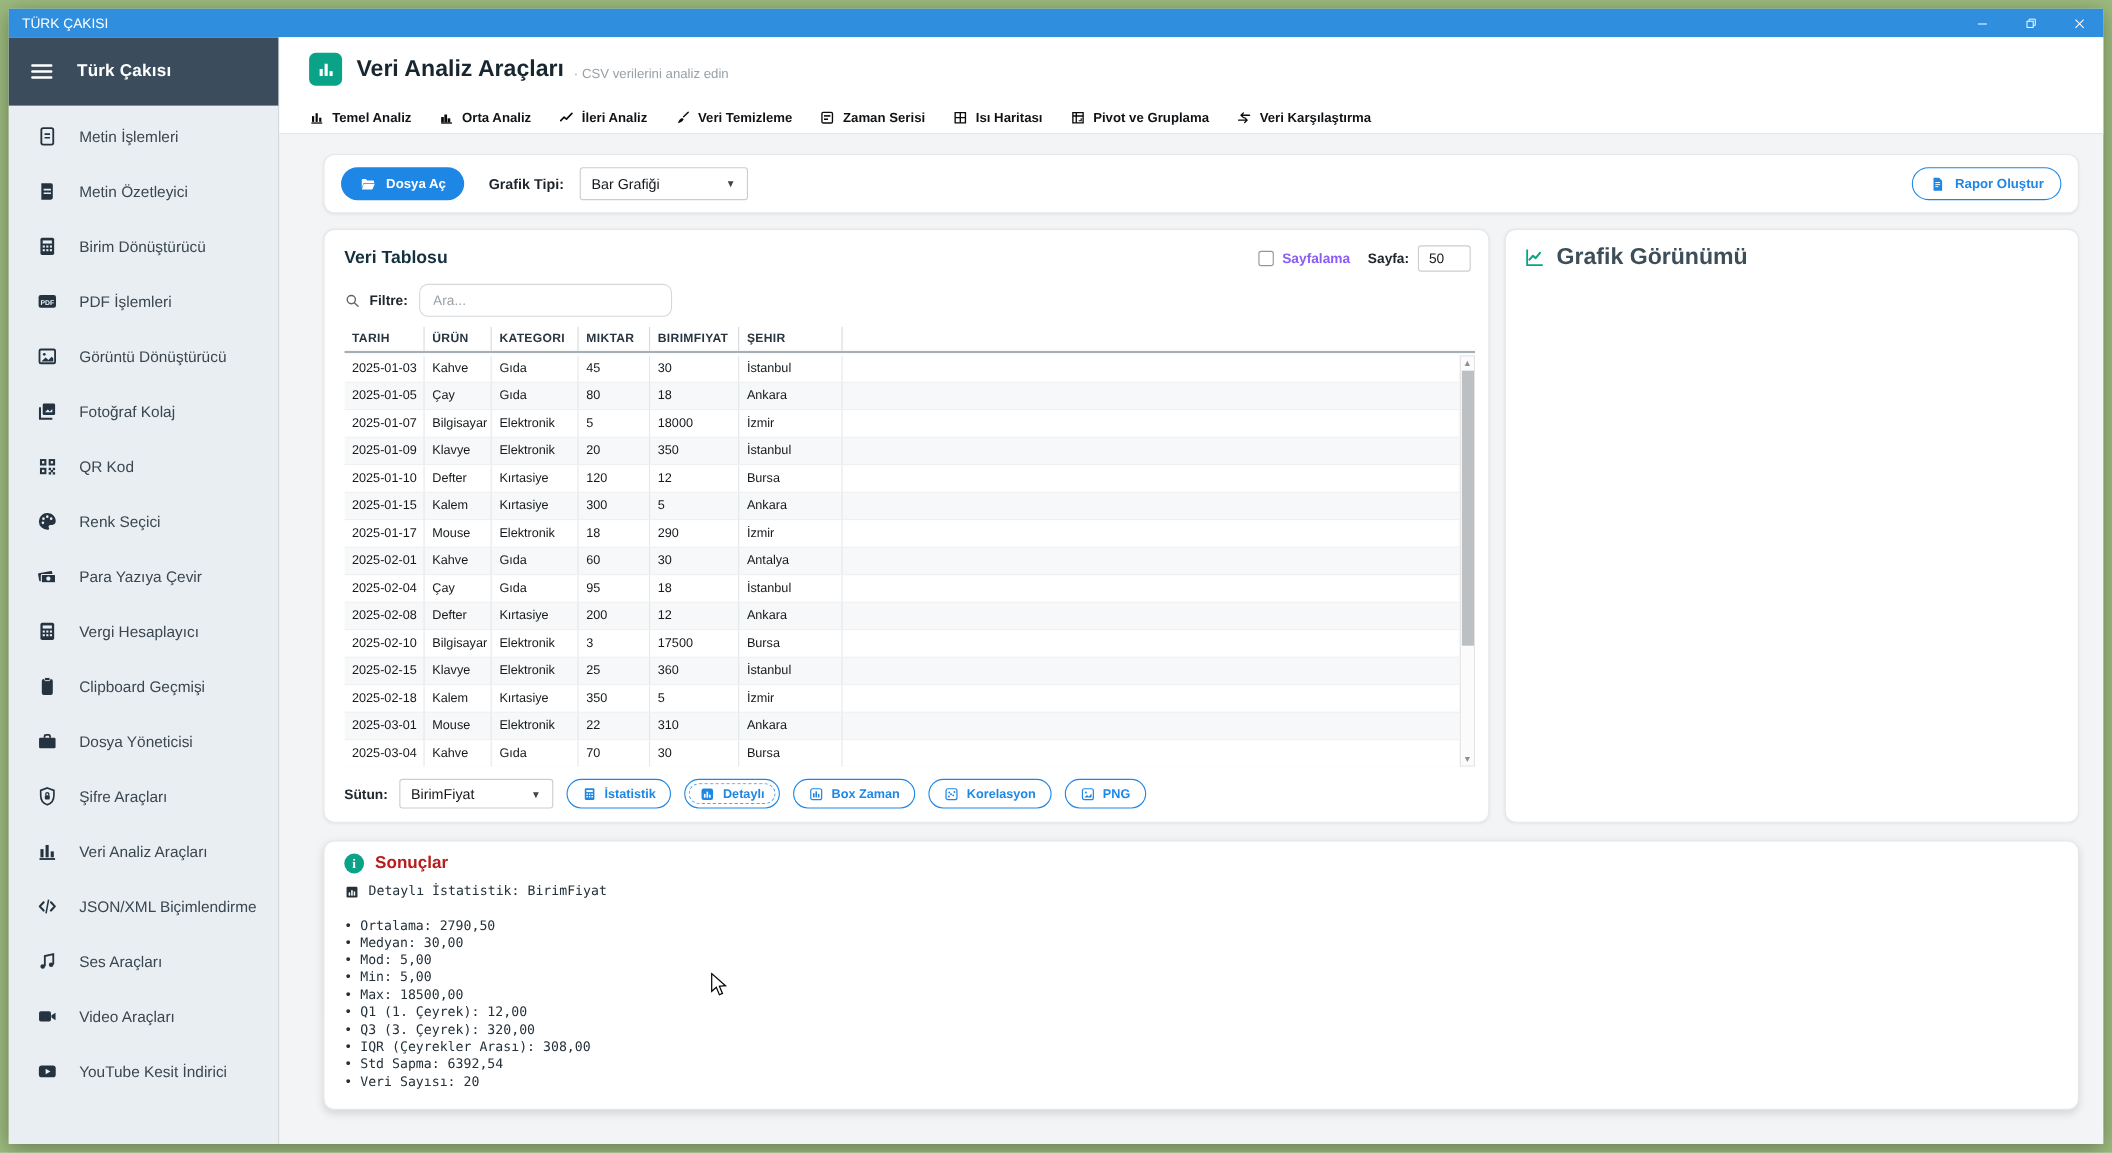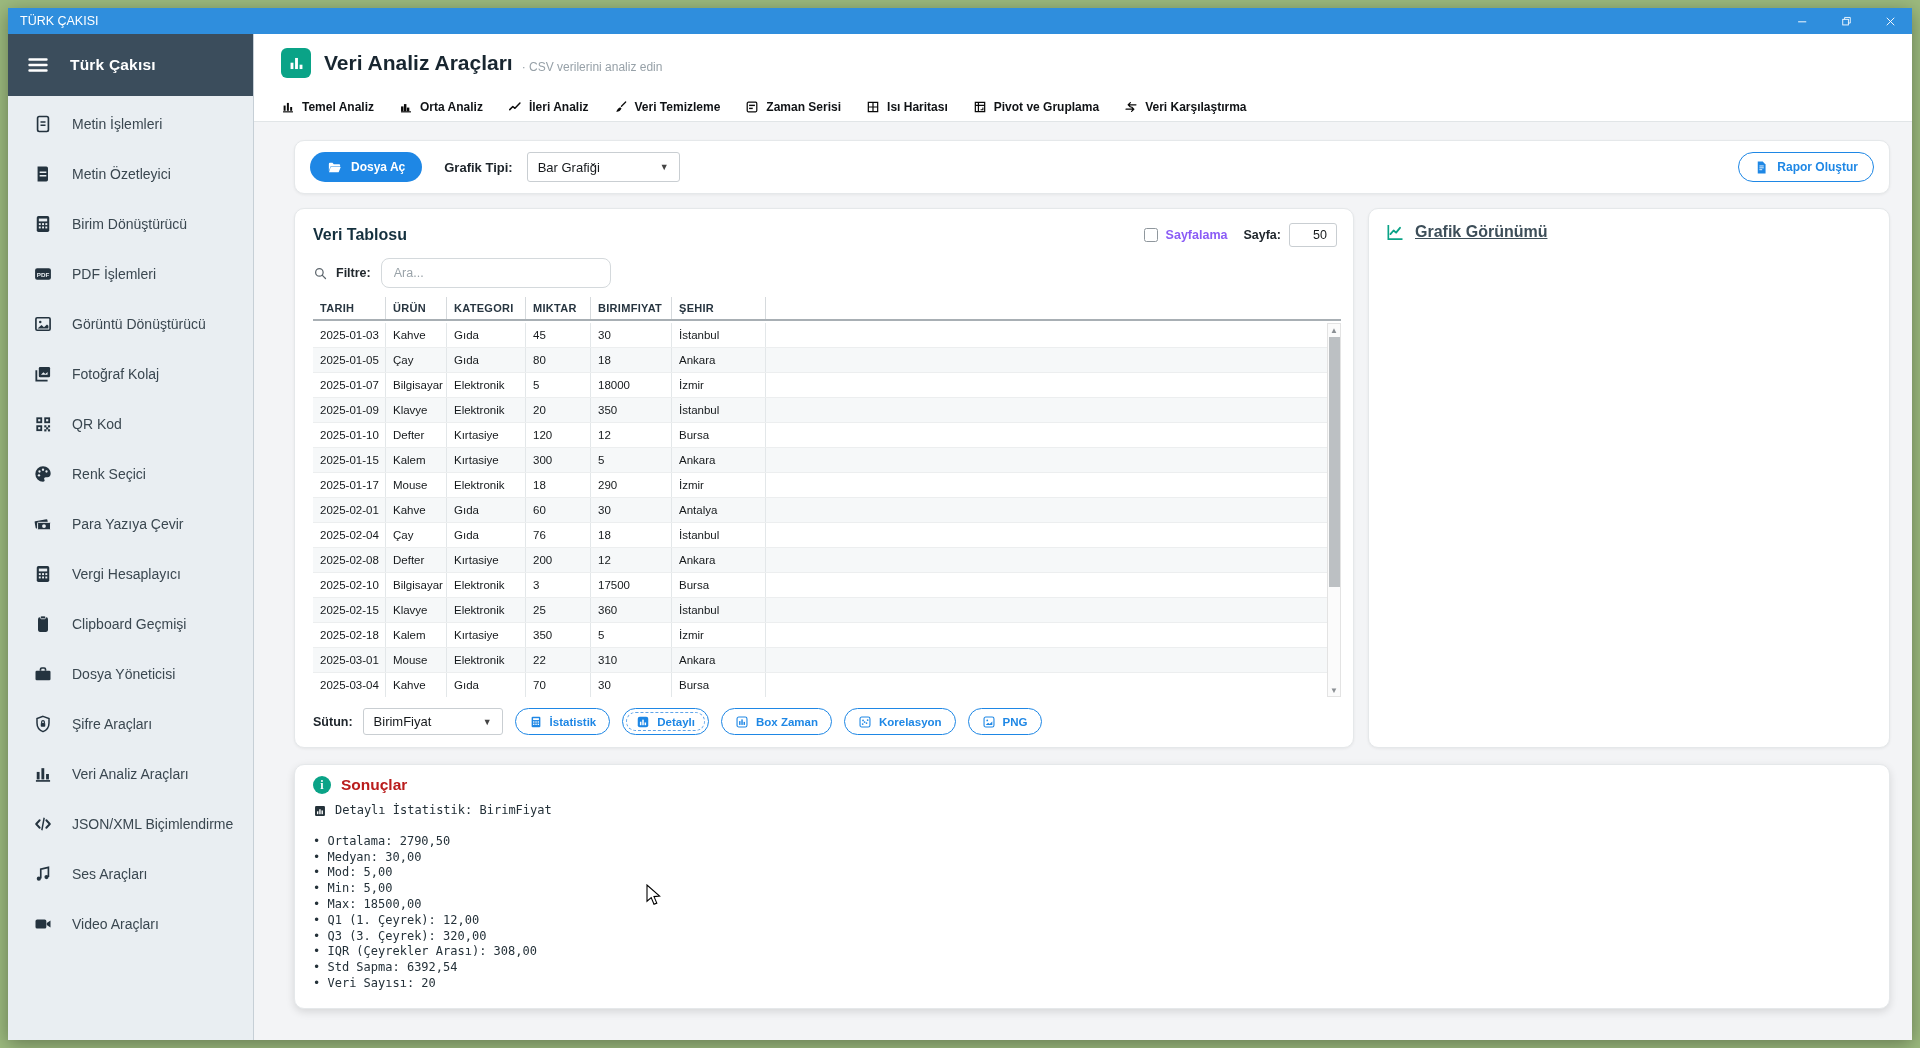--- a/index.html
+++ b/index.html
@@ -66,21 +66,21 @@
   
   .middle-row { display:flex; gap:14px; margin-top:14px; height:540px; }
   .table-card { width:1060px; flex:none; display:flex; flex-direction:column; padding:12px 0 12px 0; }
   .tc-head { display:flex; align-items:center; padding:2px 16px 0 18px; }
   .panel-title { font-size:16px; font-weight:700; color:#14303e; }
   .tc-spacer { flex:1; }
   .chk { width:14px; height:14px; border:1px solid #8f979d; border-radius:2.5px; background:#fff; appearance:none; }
   .chk-label { font-size:12.5px; font-weight:600; color:#8b5cf6; margin-left:8px; }
   .page-label { font-size:12.5px; font-weight:600; color:#20272d; margin-left:16px; }
   .page-input { width:48px; height:24px; border:1px solid #c9ced2; border-radius:3px; font-family:inherit;
-                font-size:12.5px; color:#16191c; padding:0 0 0 23px; margin-left:8px; }
+                font-size:12.5px; color:#16191c; padding:0 0 0 9px; margin-left:8px; }
   .tc-filter { display:flex; align-items:center; padding:11px 16px 9px 18px; }
   .tc-filter .icn { width:15px; height:15px; color:#5d666d; }
   .filter-label { font-size:12.5px; font-weight:600; color:#20272d; margin-left:8px; }
   .filter-input { width:230px; height:30px; border:1px solid #d4d9dc; border-radius:8px; margin-left:10px;
                   font-family:inherit; font-size:12.5px; color:#16191c; padding:0 12px; }
   .filter-input::placeholder { color:#9aa3a9; }
 
   .table-zone { position:relative; margin:0 12px 0 18px; flex:1; min-height:0; overflow:hidden; }
   .thead { display:flex; height:24px; border-bottom:2px solid #a8afb4; }
   .th { font-size:11px; font-weight:700; color:#273540; letter-spacing:.3px; display:flex; align-items:center;
@@ -102,21 +102,21 @@
 
   .tc-actions { display:flex; align-items:center; padding:11px 16px 0 18px; gap:12px; }
   .sel-column { width:140px; height:27px; margin-left:-2px; }
   .btn-small { height:27px; border-radius:14px; font-size:11.5px; padding:0 13px; gap:7px; position:relative; }
   .btn-small .icn { width:14px; height:14px; }
   .btn-small.focused { outline:1px dashed #5ea4ea; outline-offset:-5px; }
 
   .chart-card { flex:1; padding:13px 16px; }
   .chart-head { display:flex; align-items:center; gap:10px; }
   .chart-head .icn { width:20px; height:20px; color:#0aa387; }
-  .chart-title { font-size:16px; font-weight:700; color:#3d4e59;text-decoration:underline; }
+  .chart-title { font-size:21px; font-weight:700; color:#3d4e59; }
 
   
   .results-card { margin-top:16px; height:245px; padding:11px 18px; box-shadow:0 3px 8px rgba(0,0,0,.12); }
   .res-head { display:flex; align-items:center; }
   .info-circle { width:18px; height:18px; border-radius:50%; background:#0aa387; color:#fff; font-size:12px;
                  font-weight:700; display:flex; align-items:center; justify-content:center; font-family:"Liberation Serif", serif; }
   .res-title { font-size:15.5px; font-weight:700; color:#b91c1c; margin-left:10px; }
   .res-body { margin-top:9px; font-family:"DejaVu Sans Mono", monospace; font-size:12px; line-height:15.8px; color:#243139; }
   .res-heading { display:flex; align-items:center; gap:8px; margin-bottom:15px; }
   .res-heading .icn { width:14px; height:14px; color:#243139; }
@@ -355,20 +355,29 @@
             <span>Ses Araçları</span>
           </div>
           <div class="sb-item">
             <span class="icn">
               <svg viewBox="0 0 24 24">
                 <rect x="3" y="6.5" width="13" height="11" rx="2" fill="currentColor"></rect>
                 <path d="M16.5 10.7l4.5-2.8v8.2l-4.5-2.8z" fill="currentColor"></path>
               </svg>
             </span>
             <span>Video Araçları</span>
+          </div>
+          <div class="sb-item">
+            <span class="icn">
+              <svg viewBox="0 0 24 24">
+                <rect x="2.8" y="5.5" width="18.4" height="13" rx="3.2" fill="currentColor"></rect>
+                <path d="M10.2 9l5.2 3-5.2 3z" fill="#e9eef2"></path>
+              </svg>
+            </span>
+            <span>YouTube Kesit İndirici</span>
           </div>
         </div>
     </div>
 
     <div class="main">
 
       <div class="main-header">
         <span class="app-badge">
           <span class="icn">
             <svg viewBox="0 0 24 24">
@@ -598,21 +607,21 @@
                     <span class="td" style="width: 79px;">Gıda</span>
                     <span class="td" style="width: 65px;">60</span>
                     <span class="td" style="width: 81px;">30</span>
                     <span class="td" style="width: 94px;">Antalya</span>
                     <span class="td filler"></span>
                   </div>
                   <div class="tr">
                     <span class="td" style="width: 73px;">2025-02-04</span>
                     <span class="td" style="width: 61px;">Çay</span>
                     <span class="td" style="width: 79px;">Gıda</span>
-                    <span class="td" style="width: 65px;">76</span>
+                    <span class="td" style="width: 65px;">95</span>
                     <span class="td" style="width: 81px;">18</span>
                     <span class="td" style="width: 94px;">İstanbul</span>
                     <span class="td filler"></span>
                   </div>
                   <div class="tr alt">
                     <span class="td" style="width: 73px;">2025-02-08</span>
                     <span class="td" style="width: 61px;">Defter</span>
                     <span class="td" style="width: 79px;">Kırtasiye</span>
                     <span class="td" style="width: 65px;">200</span>
                     <span class="td" style="width: 81px;">12</span>

